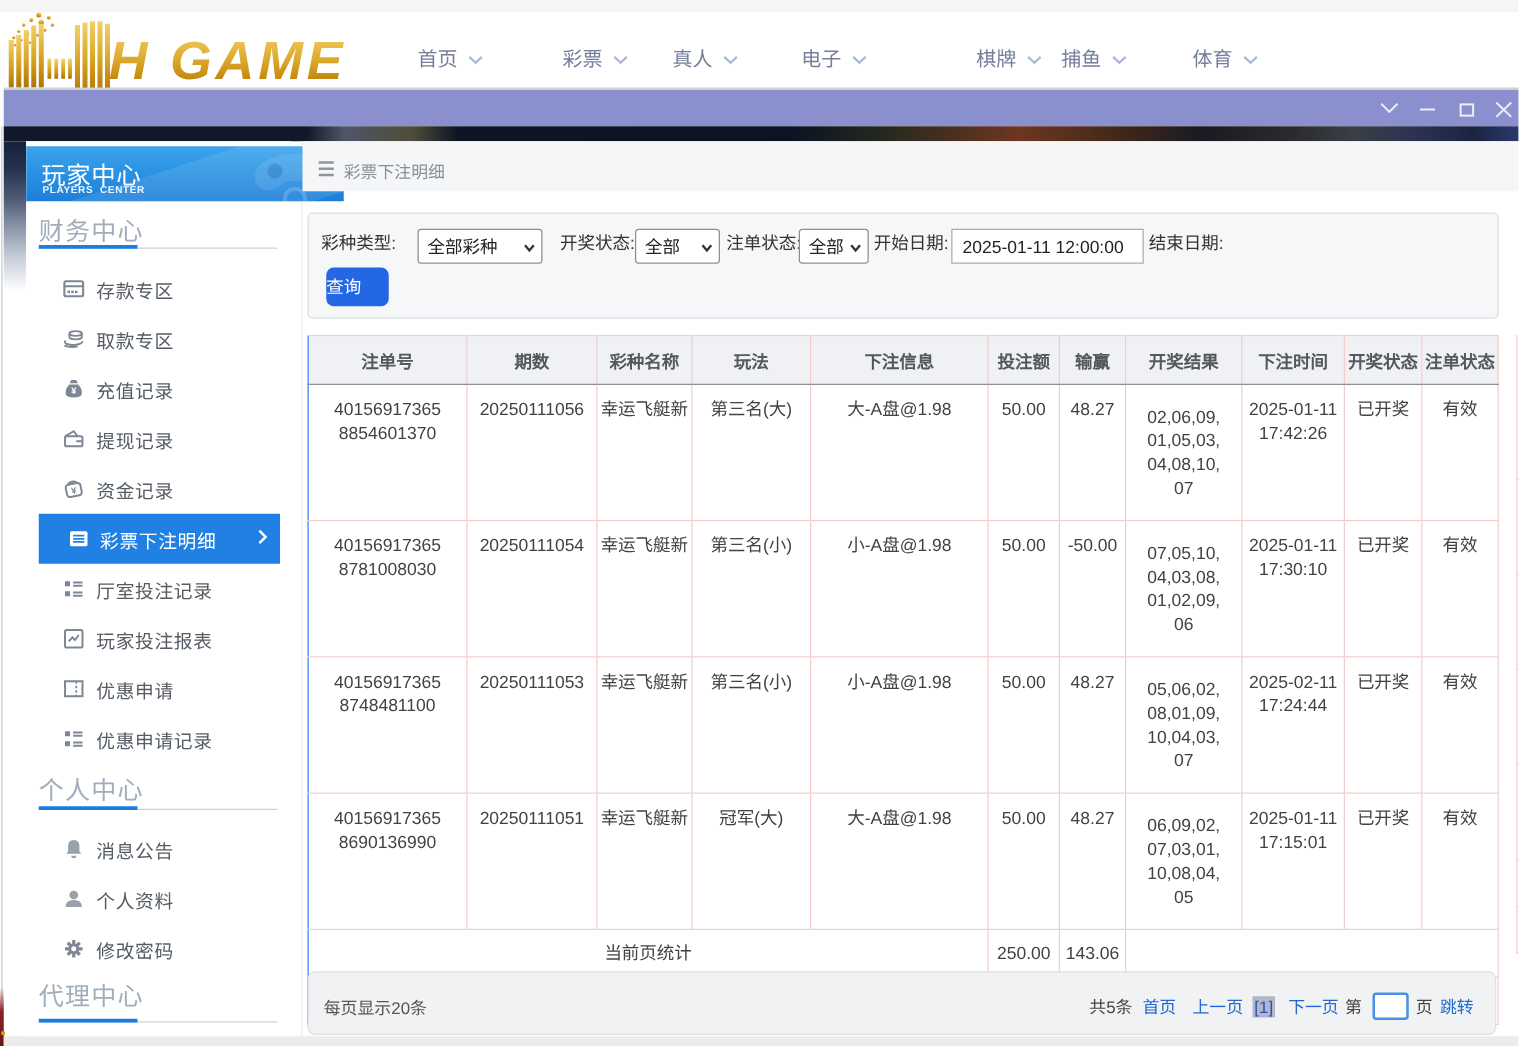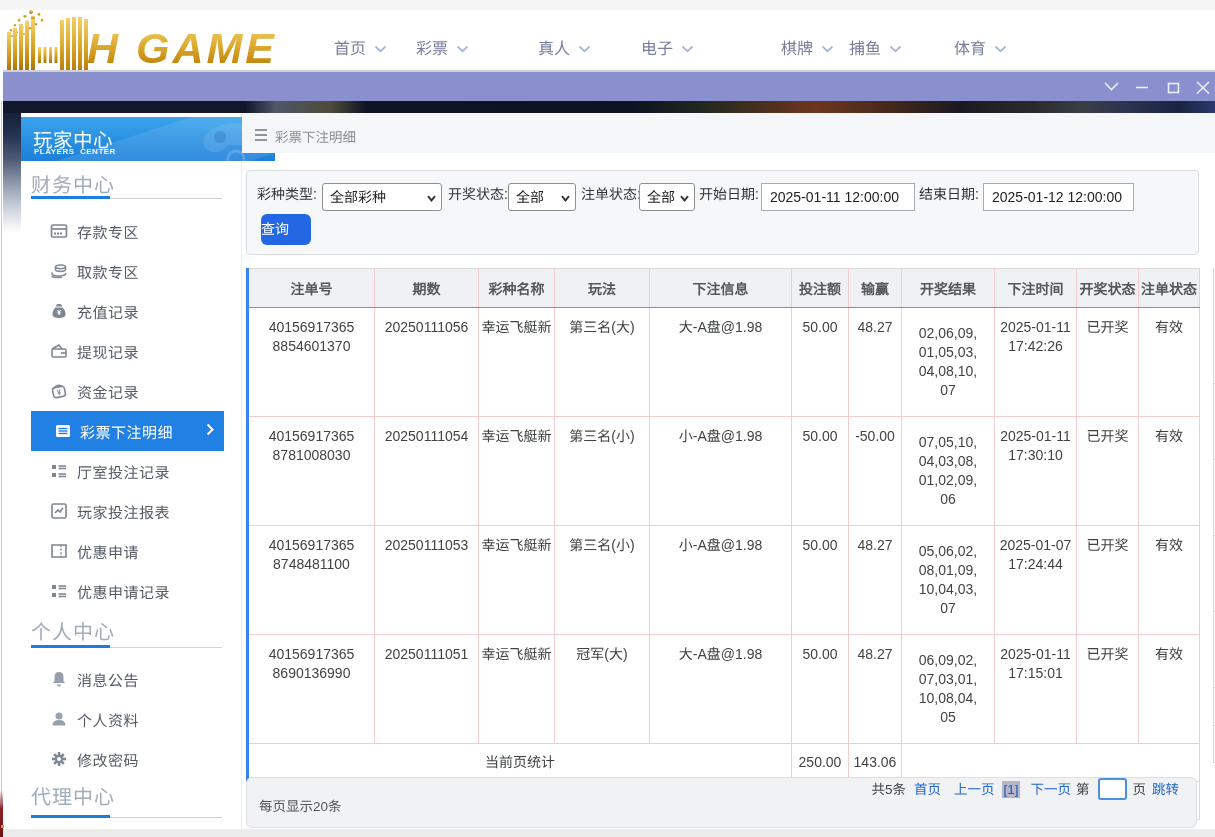--- a/index.html
+++ b/index.html
@@ -61,26 +61,26 @@
 #qbtn{position:absolute;left:14px;top:43px;width:50px;height:31px;background:#2467e4;border-radius:6px;color:#fff;font-size:14px;line-height:31px;}
 
 
 #btable{position:absolute;left:246px;top:268px;border-collapse:collapse;table-layout:fixed;width:952px;font-size:14px;}
 #btable th{background:#eff1f5;border:1px solid #f3cdcd;border-top:1px solid #d8d8d8;border-bottom:1px solid #8e9093;font-size:14px;font-weight:bold;color:#55585c;height:39px;padding:0;white-space:nowrap;}
 #btable td{border:1px solid #f3cdcd;color:#404345;text-align:center;vertical-align:middle;line-height:19px;padding:0 1px;}
 #btable .c-bill{word-break:break-all;padding:0 17px;}
 #btable .c-res{padding:16px !important;word-break:break-all;}
 #btable tr.drow{height:76px;} #btable tr.drow td{vertical-align:top;padding-top:10px;}
 #btable tr.srow{height:38px;}
-#btable th:first-child, #btable td:first-child{border-left:3px solid #3b82f6;}
+#btable th:first-child, #btable td:first-child{border-left:1px solid #3b82f6;}
 
 
 #pager{left:246px;top:777px;width:951px;height:51px;background:#f1f2f4;border:1px solid #dcdfe3;border-radius:6px;}
 #pager .lft{position:absolute;left:12px;top:17px;font-size:13.5px;color:#555;}
-#pager .rgt{position:absolute;right:17px;top:0;font-size:13.5px;color:#444;}
+#pager .rgt{position:absolute;right:17px;top:16px;font-size:13.5px;color:#444;}
 #pager .rgt a{color:#2268cf;text-decoration:none;}
 #pager .cur{background:#b4b6c8;color:#1f55c4;padding:1px 1px;margin-left:8px;}
 #pager .pin{display:inline-block;width:29px;height:22px;border:2px solid #4a90e2;border-radius:3px;background:#fff;vertical-align:-6px;margin-left:8px;}
 </style>
 </head>
 <body>
 <div id="page">
 
   <div class="abs" id="topgray"></div>
   <svg class="abs" id="logo" style="left:1px;top:8px" width="280" height="64" viewBox="0 0 280 64">
@@ -121,21 +121,21 @@
       <rect x="65" y="10" width="4" height="58"></rect>
       <rect x="71" y="9" width="4" height="59"></rect>
       <rect x="77" y="9" width="4" height="59"></rect>
       <rect x="83" y="11" width="4" height="57"></rect>
       <text x="86" y="55" font-family="Liberation Sans, sans-serif" font-size="43" font-weight="bold" font-style="italic" letter-spacing="3">H GAME</text>
     </g>
   </svg>
   <div class="nav" style="left:334px">首页<svg width="13" height="8" viewBox="0 0 13 8">
         <polyline points="1.5,1.5 6.5,6.2 11.5,1.5" fill="none" stroke="#a9b7d6" stroke-width="1.8"></polyline>
       </svg></div>
-  <div class="nav" style="left:416px">彩票<svg width="13" height="8" viewBox="0 0 13 8">
+  <div class="nav" style="left:450px">彩票<svg width="13" height="8" viewBox="0 0 13 8">
         <polyline points="1.5,1.5 6.5,6.2 11.5,1.5" fill="none" stroke="#a9b7d6" stroke-width="1.8"></polyline>
       </svg></div>
   <div class="nav" style="left:538px">真人<svg width="13" height="8" viewBox="0 0 13 8">
         <polyline points="1.5,1.5 6.5,6.2 11.5,1.5" fill="none" stroke="#a9b7d6" stroke-width="1.8"></polyline>
       </svg></div>
   <div class="nav" style="left:641px">电子<svg width="13" height="8" viewBox="0 0 13 8">
         <polyline points="1.5,1.5 6.5,6.2 11.5,1.5" fill="none" stroke="#a9b7d6" stroke-width="1.8"></polyline>
       </svg></div>
   <div class="nav" style="left:781px">棋牌<svg width="13" height="8" viewBox="0 0 13 8">
         <polyline points="1.5,1.5 6.5,6.2 11.5,1.5" fill="none" stroke="#a9b7d6" stroke-width="1.8"></polyline>
@@ -360,35 +360,34 @@
     <div class="ham">
         <i></i>
         <i></i>
         <i></i>
       </div>
     <div class="ttl">彩票下注明细</div>
   </div>
 
   <div class="abs" id="filter">
     <div class="flabel" style="left:10px">彩种类型:</div>
-    <div class="fsel" style="left:75px;width:120px">全部彩种<svg class="car" viewBox="0 0 9 7">
+    <div class="fsel" style="left:87px;width:100px">全部彩种<svg class="car" viewBox="0 0 9 7">
           <polyline points="1,1.2 4.5,5.4 8,1.2" fill="none" stroke="#333" stroke-width="1.9"></polyline>
         </svg></div>
     <div class="flabel" style="left:201px">开奖状态:</div>
     <div class="fsel" style="left:261px;width:68px">全部<svg class="car" viewBox="0 0 9 7">
           <polyline points="1,1.2 4.5,5.4 8,1.2" fill="none" stroke="#333" stroke-width="1.9"></polyline>
         </svg></div>
     <div class="flabel" style="left:334px">注单状态:</div>
     <div class="fsel" style="left:392px;width:56px">全部<svg class="car" viewBox="0 0 9 7">
           <polyline points="1,1.2 4.5,5.4 8,1.2" fill="none" stroke="#333" stroke-width="1.9"></polyline>
         </svg></div>
     <div class="flabel" style="left:452px">开始日期:</div>
     <div class="finp" style="left:514px;width:154px">2025-01-11 12:00:00</div>
     <div class="flabel" style="left:672px">结束日期:</div>
-    <div class="finp" style="left:736px;width:151px">2025-01-12 12:00:00</div>
     <div id="qbtn">查询</div>
   </div>
 
   <table id="btable">
     <colgroup>
       <col style="width:127px">
         <col style="width:104px">
         <col style="width:76px">
         <col style="width:95px">
       <col style="width:142px">
@@ -441,21 +440,21 @@
     </tr>
     <tr class="drow">
       <td class="c-bill">401569173658748481100</td>
           <td>20250111053</td>
           <td>幸运飞艇新</td>
           <td>第三名(小)</td>
           <td>小-A盘@1.98</td>
           <td>50.00</td>
           <td>48.27</td>
           <td class="c-res">05,06,02,08,01,09,10,04,03,07</td>
-          <td>2025-01-07 17:24:44</td>
+          <td>2025-02-11 17:24:44</td>
           <td>已开奖</td>
           <td>有效</td>
     </tr>
     <tr class="drow">
       <td class="c-bill">401569173658690136990</td>
           <td>20250111051</td>
           <td>幸运飞艇新</td>
           <td>冠军(大)</td>
           <td>大-A盘@1.98</td>
           <td>50.00</td>

